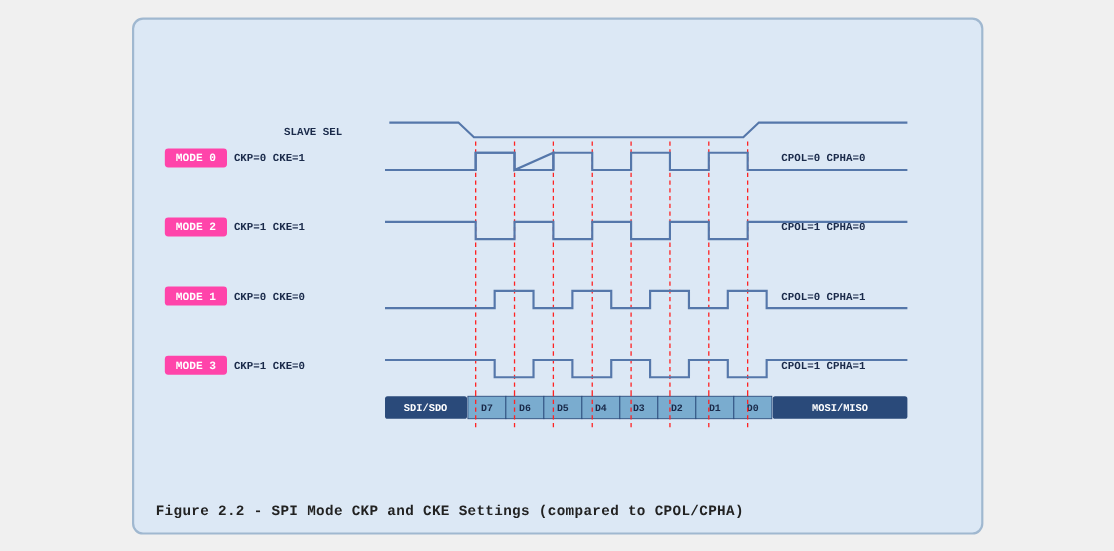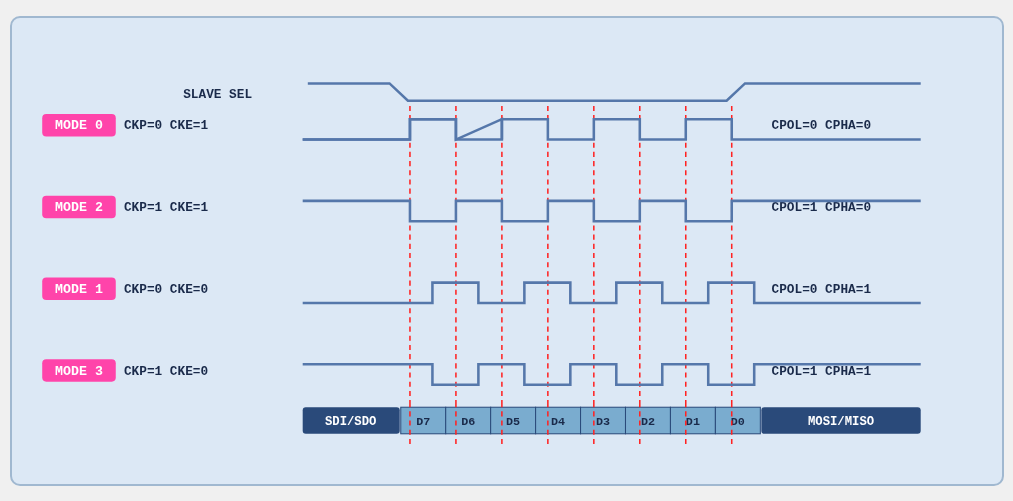--- a/index.html
+++ b/index.html
@@ -6,21 +6,21 @@
     body {
       background: #f0f0f0;
       font-family: 'Courier New', Courier, monospace;
       width: 1013px;
       height: 501px;
       display: flex;
       align-items: center;
       justify-content: center;
     }
     .outer-container {
-      width: 994px;
+      width: 774px;
       height: 470px;
       background: #dce8f5;
       border: 2px solid #a0b8d0;
       border-radius: 10px;
       padding: 18px 20px 12px 20px;
       display: flex;
       flex-direction: column;
     }
     .diagram-area {
       flex: 1;
@@ -199,13 +199,16 @@
         <line class="red-dash" x1="505" y1="340" x2="505" y2="385"></line>
         <line class="red-dash" x1="550" y1="340" x2="550" y2="385"></line>
         <line class="red-dash" x1="595" y1="340" x2="595" y2="385"></line>
         <line class="red-dash" x1="640" y1="340" x2="640" y2="385"></line>
         <line class="red-dash" x1="685" y1="340" x2="685" y2="385"></line>
       </g>
 
     </svg>
   </div>
 
+  <div class="caption">
+    <span>Figure 2.2 - SPI Mode CKP and CKE Settings (compared to CPOL/CPHA)</span>
+  </div>
 </div>
 
 </body></html>

